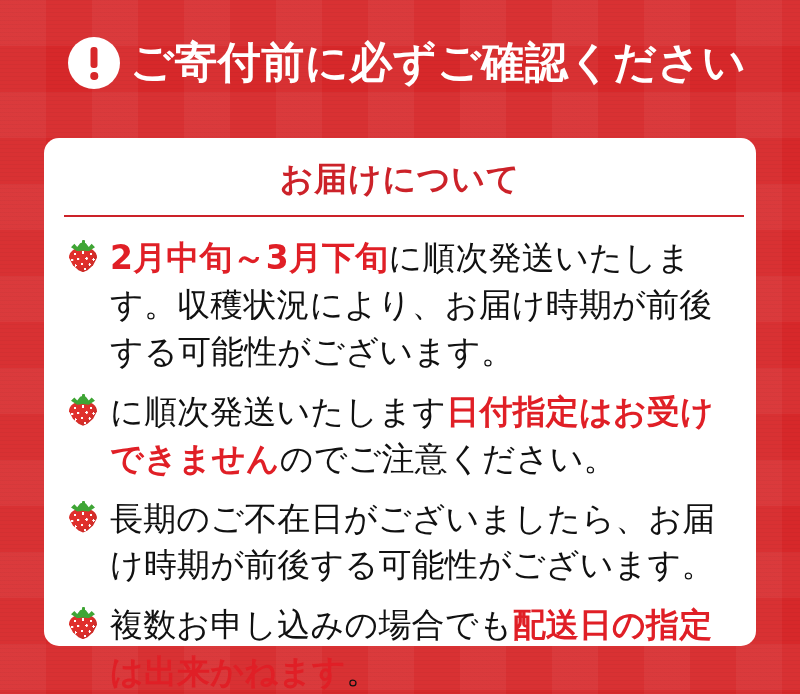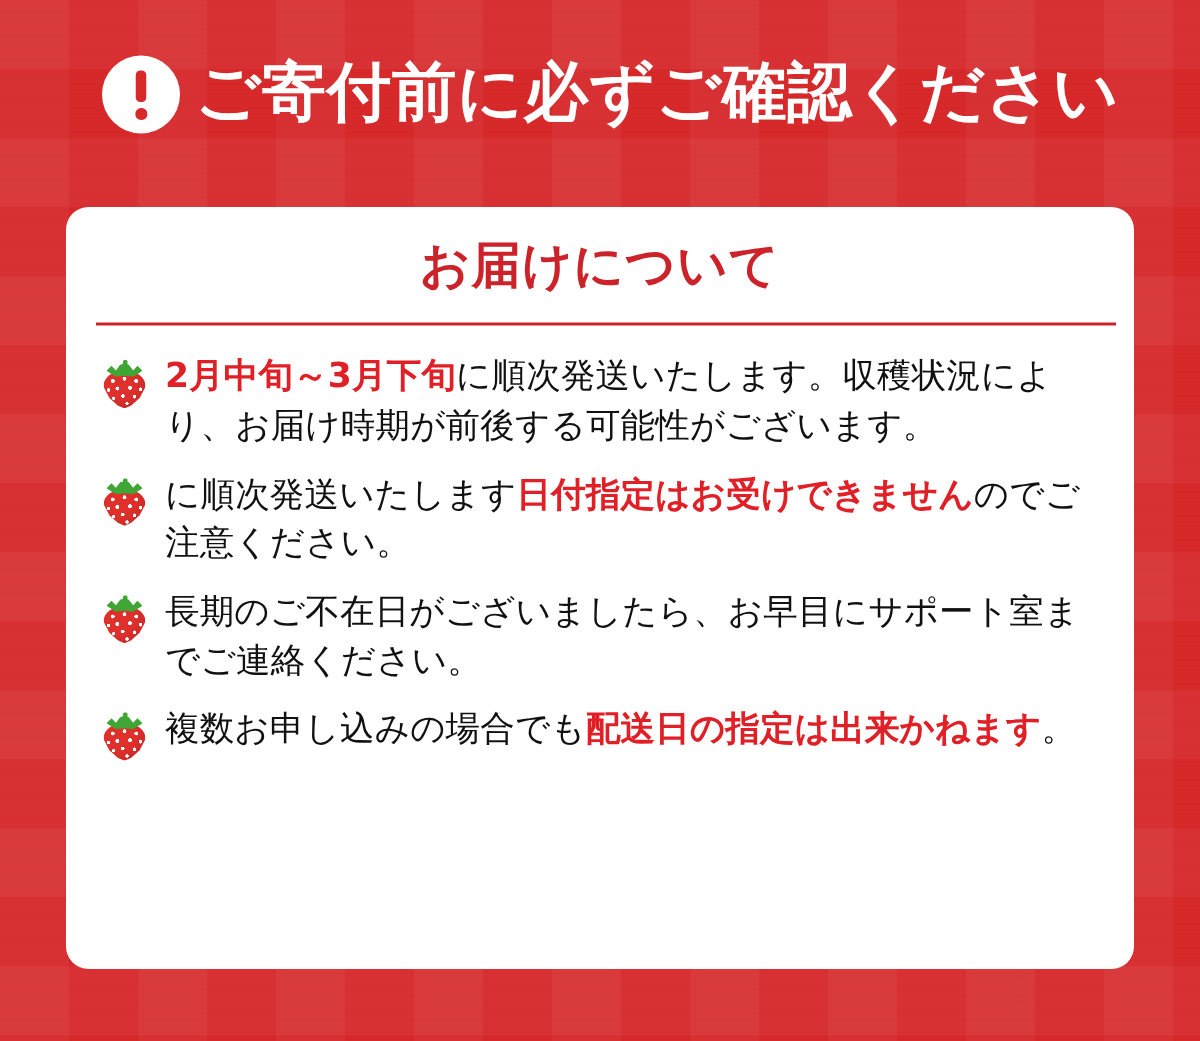--- a/index.html
+++ b/index.html
@@ -115,21 +115,20 @@
   }
 
   .card-title {
     text-align: center;
     color: #cc2229;
     font-size: 33px;
     font-weight: bold;
     line-height: 1.25;
     margin: 6px 0 0 0;
     letter-spacing: 0.02em;
-    font-family: Liberation Serif, serif;
   }
 
   .divider {
     height: 0;
     border: 0;
     border-top: 2px solid #cc2229;
     margin: 16px 0 0 0;
     width: 680px;
     margin-left: auto;
     margin-right: auto;
@@ -139,21 +138,21 @@
   .notes {
     list-style: none;
     margin: 0;
     padding: 18px 0 0 0;
   }
 
   .note {
     position: relative;
     padding-left: 46px;
     margin-bottom: 13px;
-    font-size: 23px;
+    font-size: 33px;
     line-height: 1.42;
     color: #111111;
     letter-spacing: 0.005em;
   }
   .note:last-child { margin-bottom: 4px; }
 
   .note .text { display: inline; }
 
   .hl {
     color: #e01f26;
@@ -248,21 +247,21 @@
             <span class="stem"></span>
             <span class="body"></span>
             <span class="seeds"></span>
             <span class="calyx"></span>
           </span><span class="text"><span>に順次発送いたします</span><span class="hl">日付指定はお受けできません</span><span>のでご注意ください。</span></span></li>
         <li class="note"><span class="berry">
             <span class="stem"></span>
             <span class="body"></span>
             <span class="seeds"></span>
             <span class="calyx"></span>
-          </span><span class="text"><span>長期のご不在日がございましたら、お早目にサポート室までご連絡ください。</span></span></li>
+          </span><span class="text"><span>長期のご不在日がございましたら、お届け時期が前後する可能性がございます。</span></span></li>
         <li class="note"><span class="berry">
             <span class="stem"></span>
             <span class="body"></span>
             <span class="seeds"></span>
             <span class="calyx"></span>
           </span><span class="text"><span>複数お申し込みの場合でも</span><span class="hl">配送日の指定は出来かねます</span><span>。</span></span></li>
       </ul>
   </div>
 
 </div>

